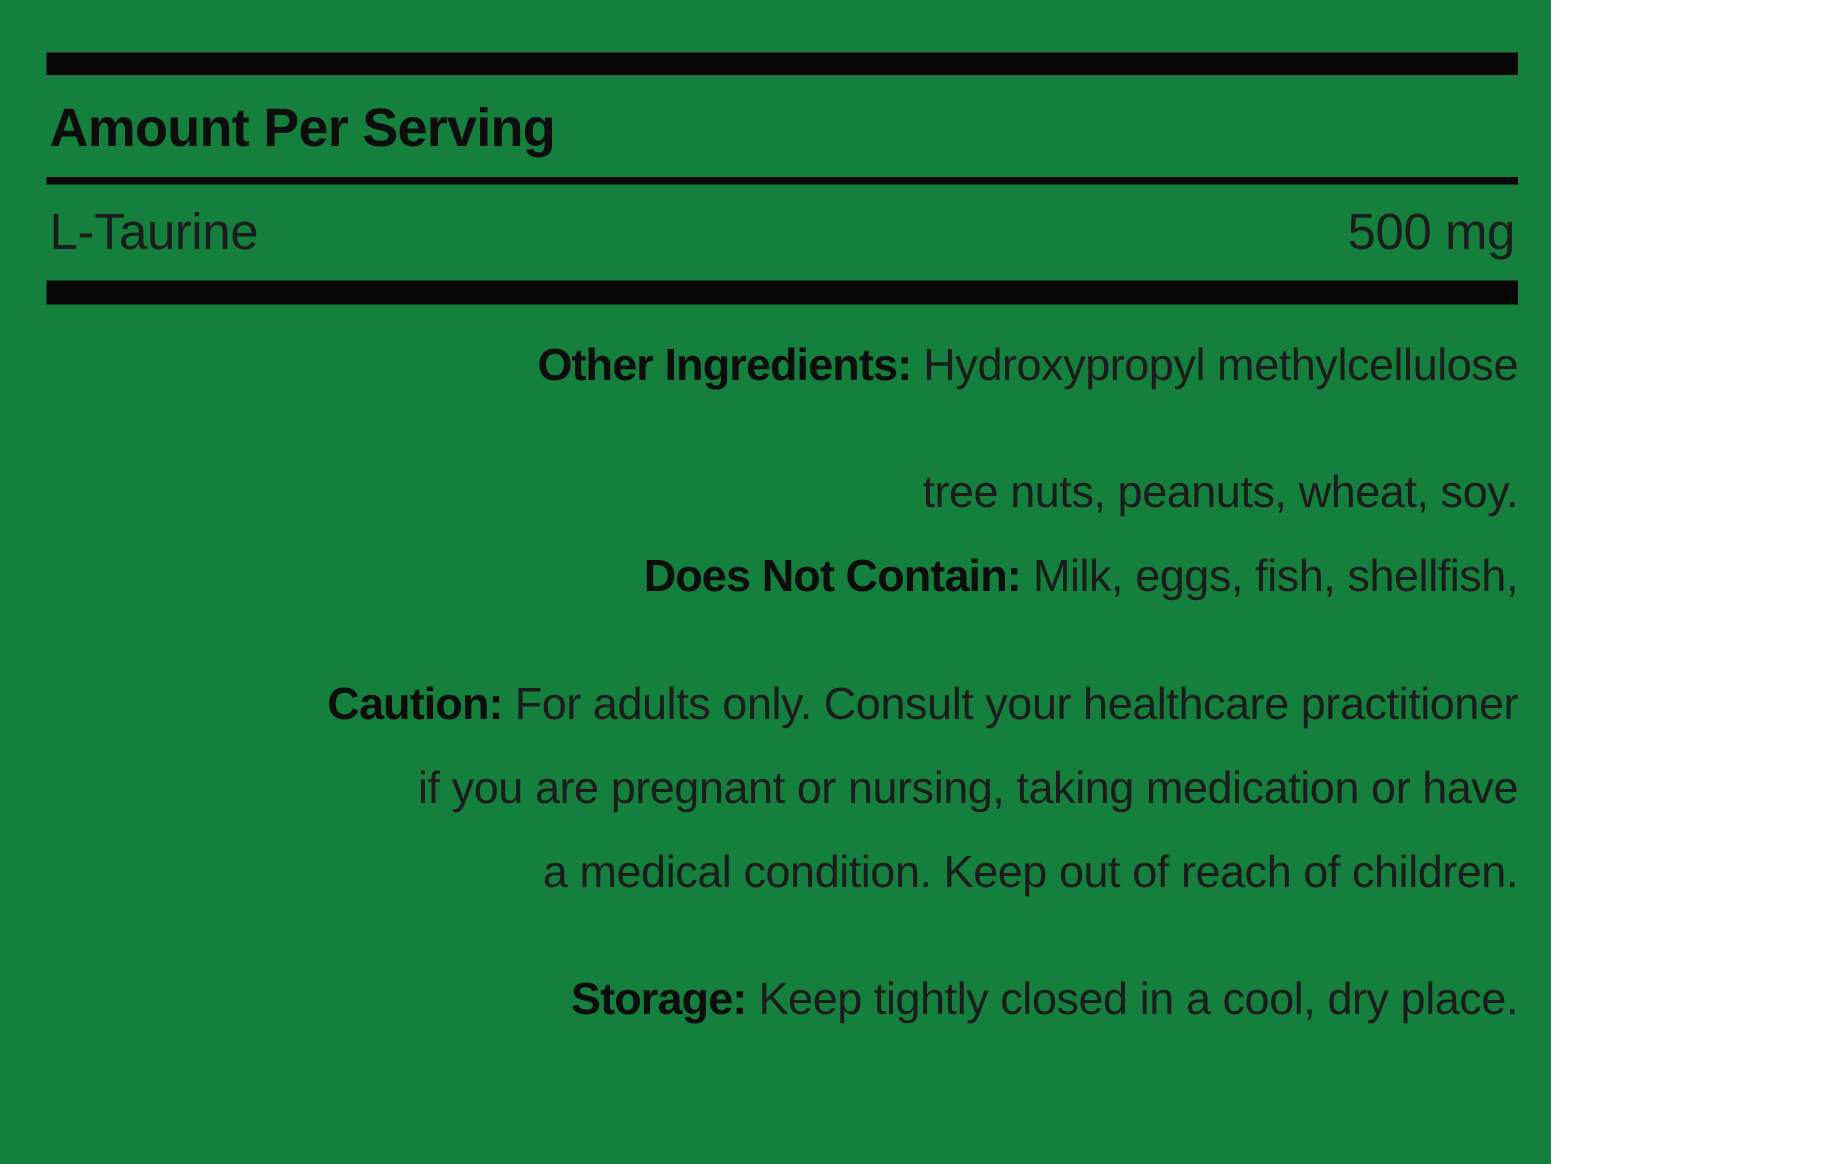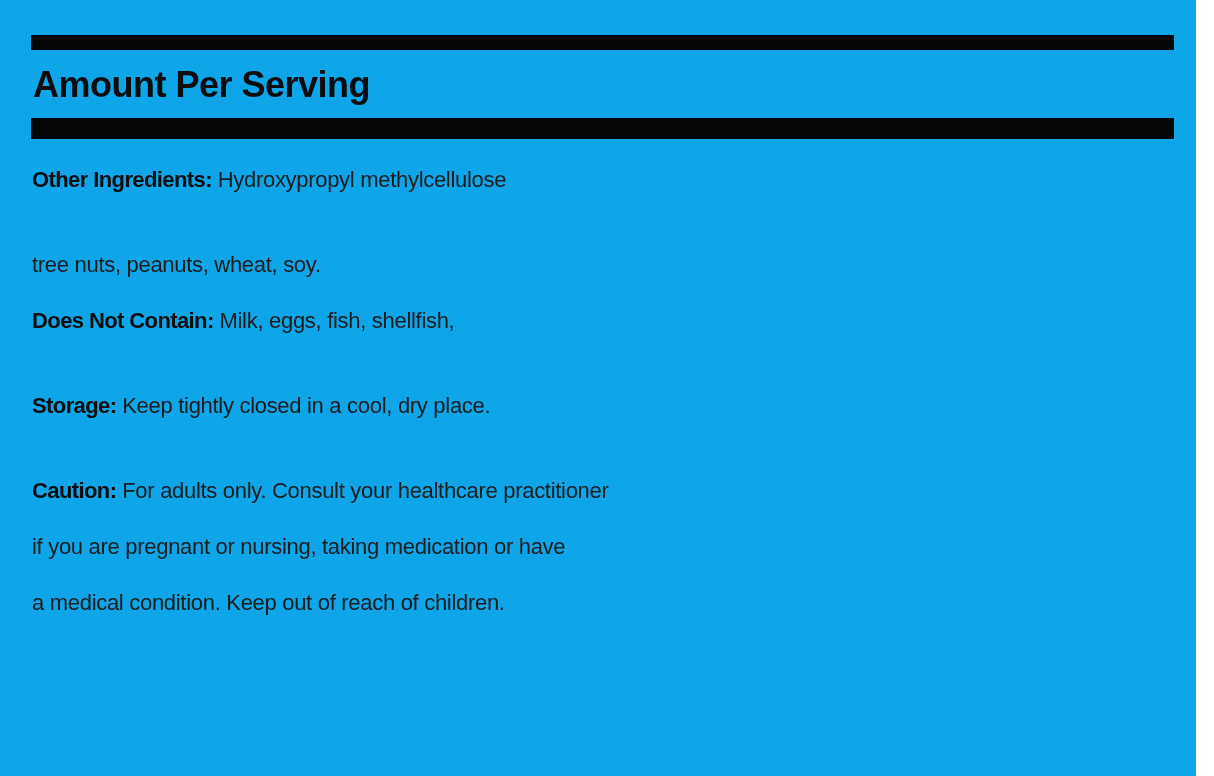--- a/index.html
+++ b/index.html
@@ -2,25 +2,25 @@
 <html><head>
 <meta charset="utf-8">
 <style>
   html, body {
     margin: 0;
     padding: 0;
     background: #ffffff;
   }
   .label {
     position: relative;
-    width: 1196px;
+    width: 1034px;
     height: 776px;
     box-sizing: border-box;
     padding: 35px 22px 0 31px;
-    background: #0ea5e9;
+    background: #15803d;
     font-family: "Liberation Sans", "DejaVu Sans", sans-serif;
     color: #171717;
     overflow: hidden;
   }
   .bar {
     width: 100%;
     background: #060606;
   }
   .bar.thick-top { height: 15px; }
   .bar.thin { height: 5px; }
@@ -39,59 +39,64 @@
     justify-content: space-between;
     align-items: center;
     height: 64px;
     font-size: 34px;
     letter-spacing: -0.3px;
     padding: 0 2px;
     color: #1c1c1c;
   }
   .para {
     margin: 29px 0 0 1px;
-    font-size: 22px;
+    font-size: 30px;
     line-height: 56px;
     letter-spacing: -0.3px;
     color: #1c1c1c;
+    text-align: right;
   }
   .para.first { margin-top: 13px; }
   .para .line { display: block; white-space: nowrap; }
   .para b {
     font-weight: bold;
     letter-spacing: -0.6px;
     color: #0d0d0d;
   }
 </style>
 </head>
 <body>
 
 <div class="label">
 
   <div class="bar thick-top"></div>
 
   <h1 class="heading">Amount Per Serving</h1>
 
   <div class="bar thin"></div>
 
+  <div class="amount-row">
+    <span>L-Taurine</span>
+    <span>500 mg</span>
+  </div>
 
   <div class="bar thick-mid"></div>
 
   <p class="para first">
     <span class="line"><b>Other Ingredients:</b> <span>Hydroxypropyl methylcellulose</span></span>
   </p>
 
   <p class="para">
     <span class="line"><span>tree nuts, peanuts, wheat, soy.</span></span>
     <span class="line"><b>Does Not Contain:</b> <span>Milk, eggs, fish, shellfish,</span></span>
   </p>
 
   <p class="para">
-    <span class="line"><b>Storage:</b> <span>Keep tightly closed in a cool, dry place.</span></span>
-  </p>
-
-  <p class="para">
     <span class="line"><b>Caution:</b> <span>For adults only. Consult your healthcare practitioner</span></span>
     <span class="line"><span>if you are pregnant or nursing, taking medication or have</span></span>
     <span class="line"><span>a medical condition. Keep out of reach of children.</span></span>
   </p>
 
+  <p class="para">
+    <span class="line"><b>Storage:</b> <span>Keep tightly closed in a cool, dry place.</span></span>
+  </p>
+
 </div>
 
 </body></html>

